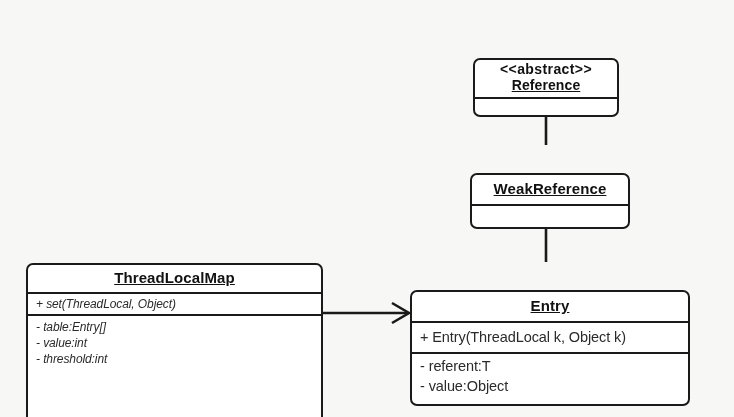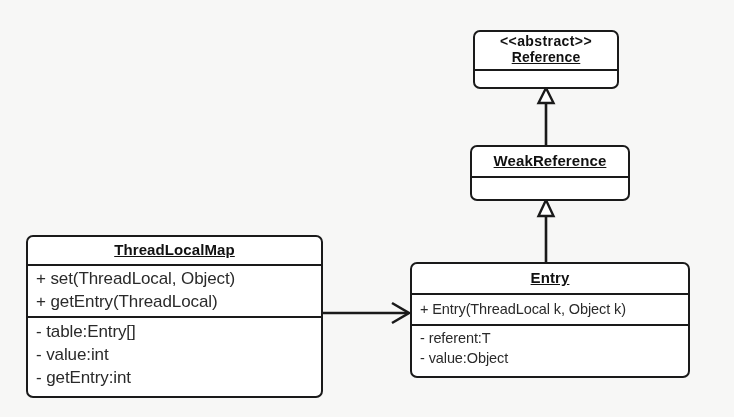--- a/index.html
+++ b/index.html
@@ -27,20 +27,21 @@
     pointer-events: none;
   }
 
   .uml-class {
     position: absolute;
     box-sizing: border-box;
     background: #ffffff;
     border: 2px solid #1a1a1a;
     border-radius: 7px;
     overflow: hidden;
+    margin-top: 28px;
   }
   .compartment {
     box-sizing: border-box;
     padding: 3px 8px 4px 8px;
   }
   .compartment + .compartment {
     border-top: 2px solid #1a1a1a;
   }
   .class-header {
     text-align: center;
@@ -126,21 +127,22 @@
     top: 235px;
     width: 297px;
     height: 163px;
   }
   #class-threadlocalmap .class-header {
     font-size: 15px;
     padding-top: 5px;
     padding-bottom: 5px;
   }
   #class-threadlocalmap .member {
-    font-size: 17px;
+    font-size: 12px;
+    font-style: italic;
   }
   #class-threadlocalmap .ops {
     padding-top: 2px;
     padding-bottom: 2px;
   }
   #class-threadlocalmap .attrs {
     padding-top: 3px;
   }
 </style>
 </head>
@@ -193,22 +195,21 @@
       <span class="member">- value:Object</span>
     </div>
   </div>
 
   <div class="uml-class" id="class-threadlocalmap">
     <div class="compartment class-header">
       <span class="class-name">ThreadLocalMap</span>
     </div>
     <div class="compartment ops">
       <span class="member">+ set(ThreadLocal, Object)</span>
-      <span class="member">+ getEntry(ThreadLocal)</span>
     </div>
     <div class="compartment attrs">
       <span class="member">- table:Entry[]</span>
       <span class="member">- value:int</span>
-      <span class="member">- getEntry:int</span>
+      <span class="member">- threshold:int</span>
     </div>
   </div>
 
 </div>
 
 </body></html>

